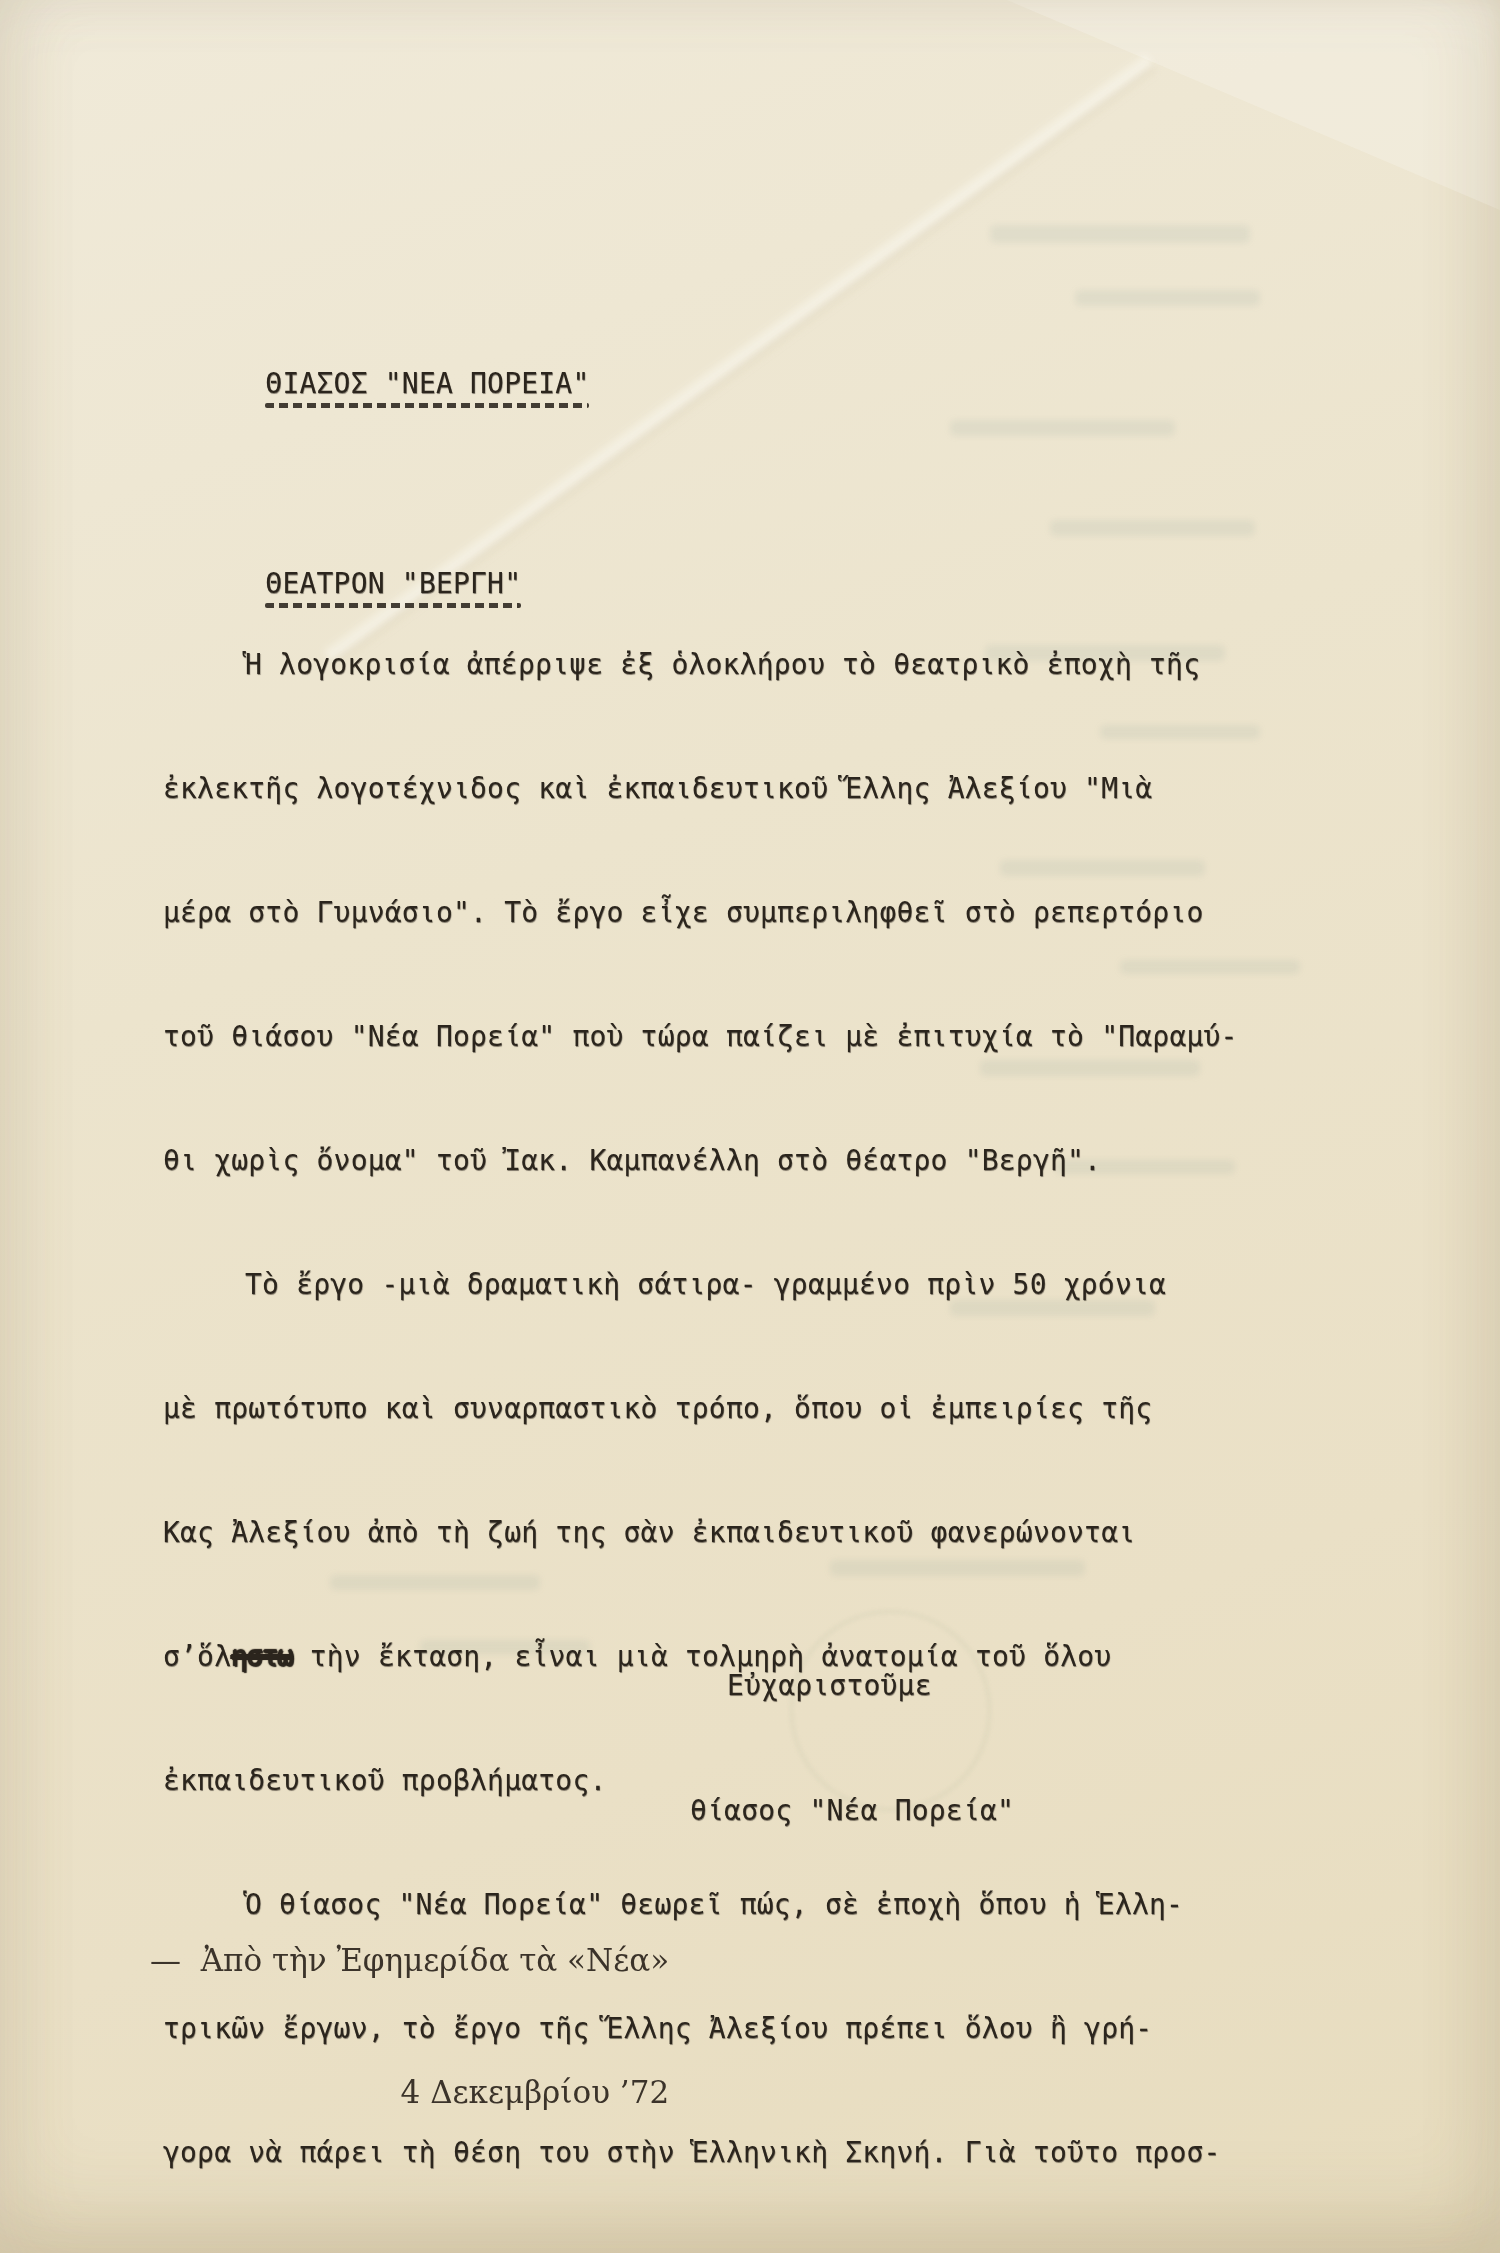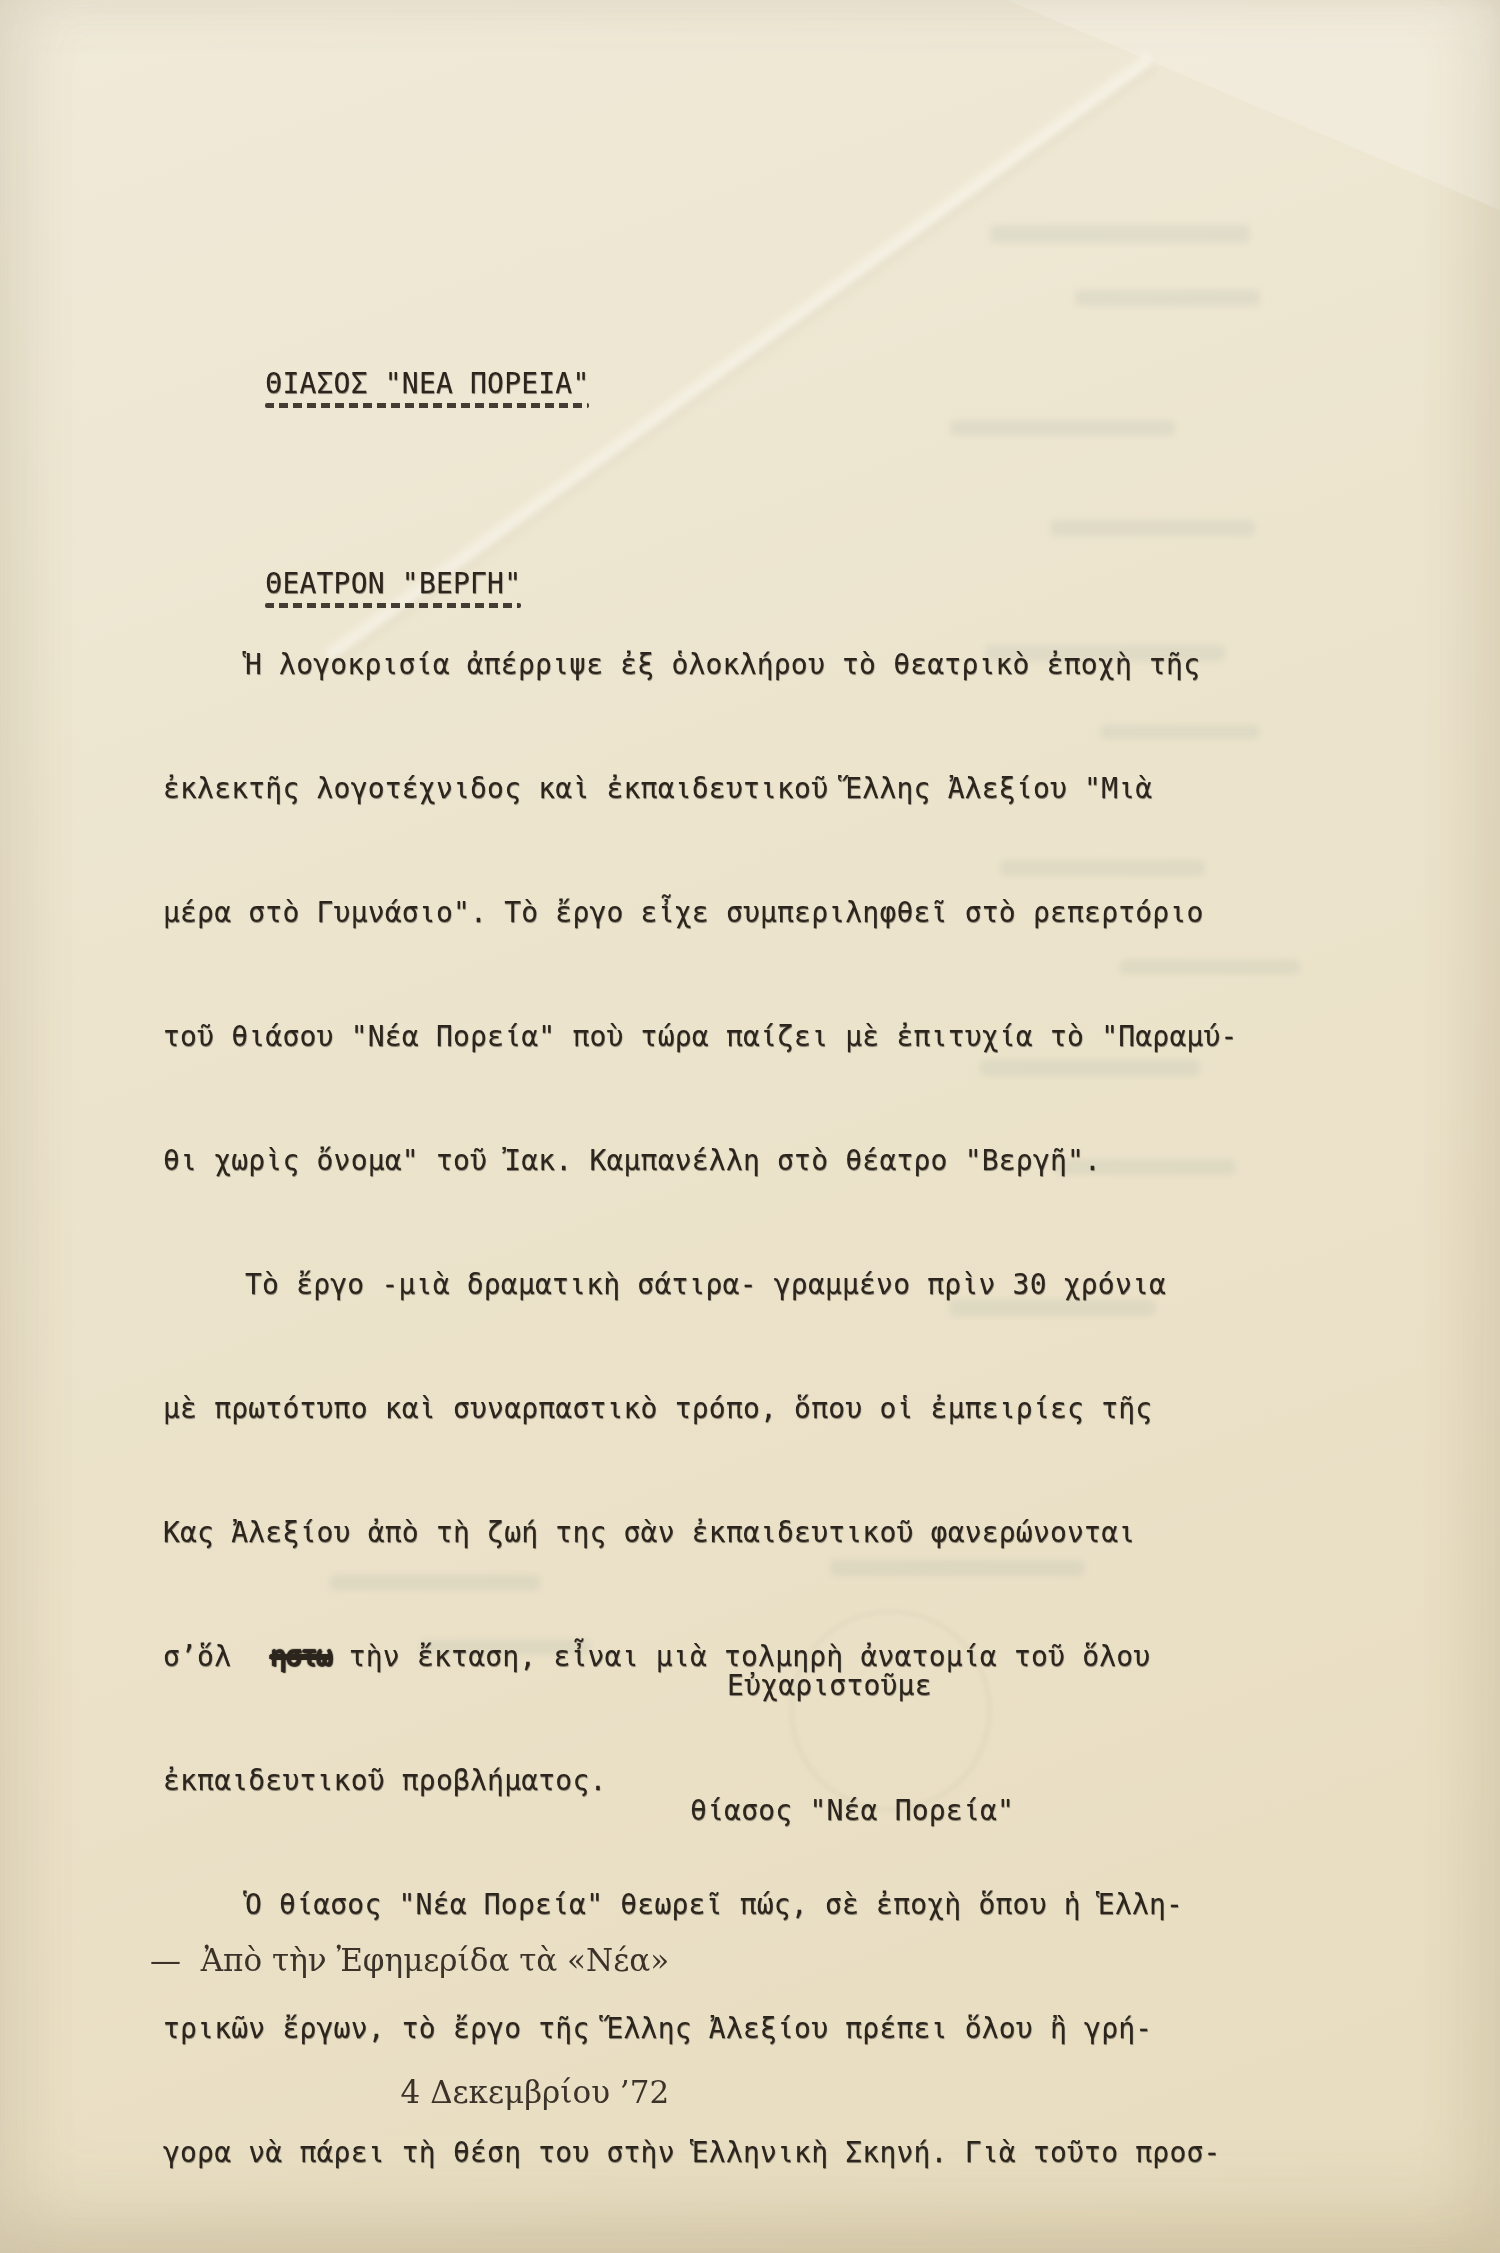--- a/index.html
+++ b/index.html
@@ -65,21 +65,20 @@
 
   .smudge {
     text-decoration: line-through;
     text-decoration-thickness: 4px;
     letter-spacing: -1.5px;
     text-shadow:
       0 0 2px #2b251d,
       1px 1px 1px #2b251d,
       -1px 0 1px #2b251d,
       0 -1px 1px #2b251d;
-    margin-left: 39px;
   }
 
   .closingblock { position: absolute; left: 690px; top: 1590px; }
   .closingblock .cline { line-height: 59px; }
   .closingblock .cline.first { padding-left: 37px; }
 
   .footerblock {
     position: absolute;
     left: 150px;
     top: 1858px;
@@ -169,21 +168,21 @@
     </div>
   </div>
 
 
   <div class="bodyblock typed">
     <div class="line ind">Ἡ λογοκρισία ἀπέρριψε ἐξ ὁλοκλήρου τὸ θεατρικὸ ἐποχὴ τῆς</div>
     <div class="line">ἐκλεκτῆς λογοτέχνιδος καὶ ἐκπαιδευτικοῦ Ἕλλης Ἀλεξίου "Μιὰ</div>
     <div class="line">μέρα στὸ Γυμνάσιο". Τὸ ἔργο εἶχε συμπεριληφθεῖ στὸ ρεπερτόριο</div>
     <div class="line">τοῦ θιάσου "Νέα Πορεία" ποὺ τώρα παίζει μὲ ἐπιτυχία τὸ "Παραμύ-</div>
     <div class="line">θι χωρὶς ὄνομα" τοῦ Ἰακ. Καμπανέλλη στὸ θέατρο "Βεργῆ".</div>
-    <div class="line ind">Τὸ ἔργο -μιὰ δραματικὴ σάτιρα- γραμμένο πρὶν 30 χρόνια</div>
+    <div class="line ind">Τὸ ἔργο -μιὰ δραματικὴ σάτιρα- γραμμένο πρὶν 50 χρόνια</div>
     <div class="line">μὲ πρωτότυπο καὶ συναρπαστικὸ τρόπο, ὅπου οἱ ἐμπειρίες τῆς</div>
     <div class="line">Κας Ἀλεξίου ἀπὸ τὴ ζωή της σὰν ἐκπαιδευτικοῦ φανερώνονται</div>
     <div class="line"><span>σ’ὅλ</span><span class="smudge">ηστω</span><span> τὴν ἔκταση, εἶναι μιὰ τολμηρὴ ἀνατομία τοῦ ὅλου</span></div>
     <div class="line">ἐκπαιδευτικοῦ προβλήματος.</div>
     <div class="line ind">Ὁ θίασος "Νέα Πορεία" θεωρεῖ πώς, σὲ ἐποχὴ ὅπου ἡ Ἑλλη-</div>
     <div class="line">τρικῶν ἔργων, τὸ ἔργο τῆς Ἕλλης Ἀλεξίου πρέπει ὅλου ἢ γρή-</div>
     <div class="line">γορα νὰ πάρει τὴ θέση του στὴν Ἑλληνικὴ Σκηνή. Γιὰ τοῦτο προσ-</div>
     
     
     

